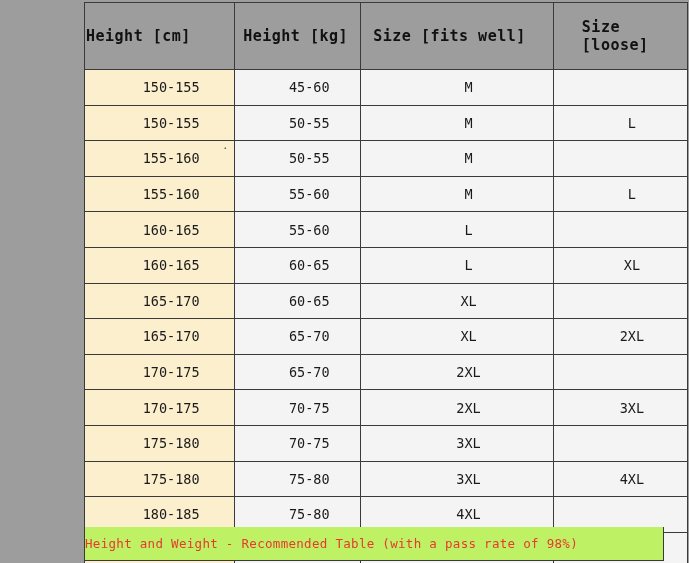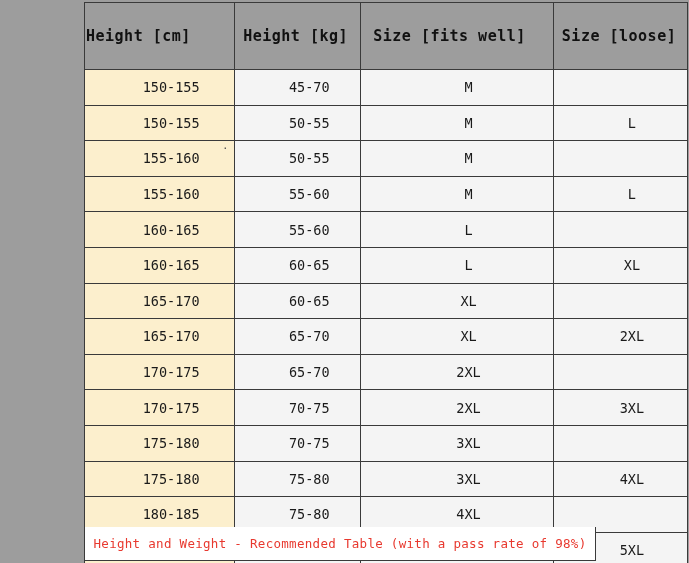--- a/index.html
+++ b/index.html
@@ -52,21 +52,21 @@
   table.size-table thead th.col-w {
     text-align: left;
     padding-left: 8px;
   }
   table.size-table thead th.col-f {
     text-align: left;
     padding-left: 12px;
   }
   table.size-table thead th.col-l {
     text-align: left;
-    padding-left: 8px;
+    padding-left: 28px;
   }
   table.size-table tbody td {
     height: 32.6px;
     font-size: 13.5px;
     color: #1a1a1a;
     background: #f4f4f4;
     padding-left: 24px;
   }
   table.size-table tbody td.height-cell {
     background: #fcefcd;
@@ -74,30 +74,29 @@
   }
   .col1 { width: 131px; }
   .col2 { width: 110px; }
   .col3 { width: 168px; }
   .col4 { width: 117px; }
 
   .footnote {
     position: absolute;
     left: 84px;
     top: 527px;
-    width: 512px;
+    width: 580px;
     height: 34px;
     box-sizing: border-box;
     border-left: 1px solid #3a3a3a;
     border-right: 1px solid #3a3a3a;
     border-bottom: 1px solid #3a3a3a;
-    background: #ffffff;
+    background: #bef264;
     display: flex;
     align-items: center;
-    justify-content: center;
   }
   .footnote span {
     color: #e8392f;
     font-size: 12.5px;
     font-family: "DejaVu Sans Mono", monospace;
     letter-spacing: 0.3px;
   }
   .left-strip {
     position: absolute;
     left: 0;
@@ -133,21 +132,21 @@
         <tr>
           <th class="col-h">Height [cm]</th>
           <th class="col-w">Height [kg]</th>
           <th class="col-f">Size [fits well]</th>
           <th class="col-l">Size [loose]</th>
         </tr>
       </thead>
       <tbody>
         <tr>
           <td class="height-cell">150-155</td>
-          <td>45-70</td>
+          <td>45-60</td>
           <td>M</td>
           <td></td>
         </tr>
         <tr>
           <td class="height-cell">150-155</td>
           <td>50-55</td>
           <td>M</td>
           <td>L</td>
         </tr>
         <tr>

